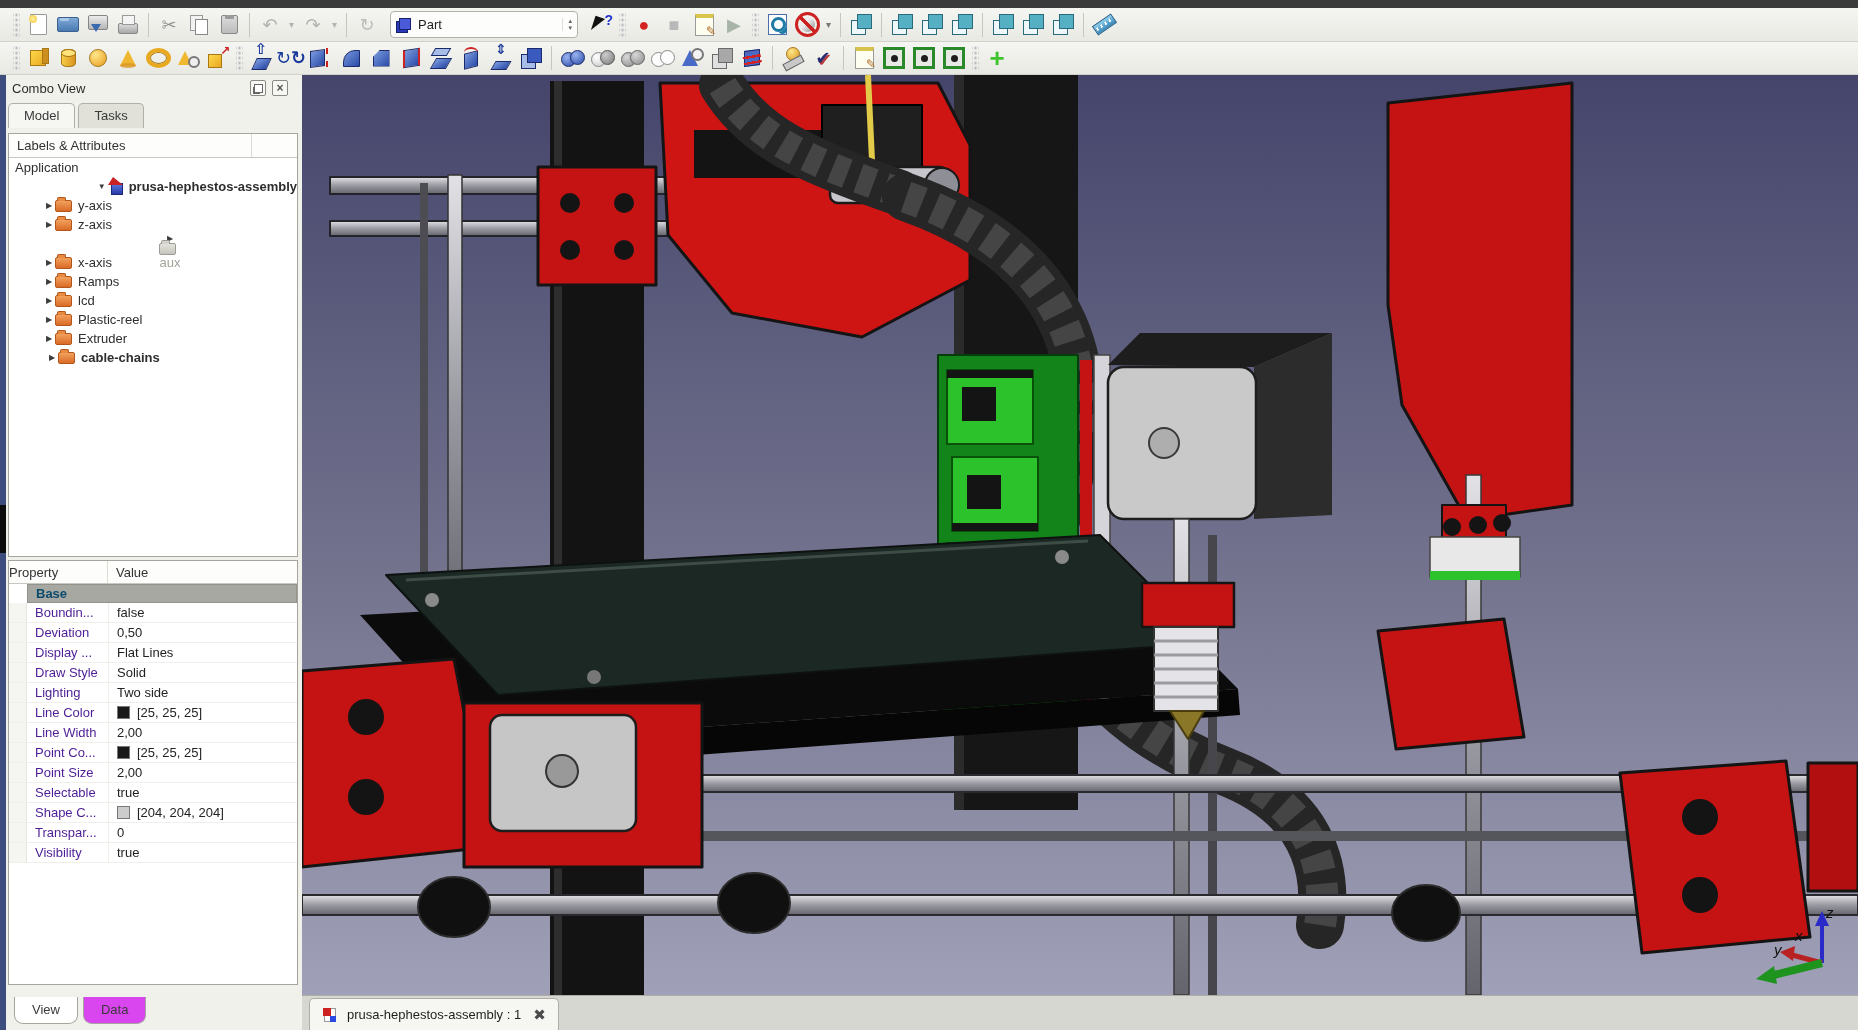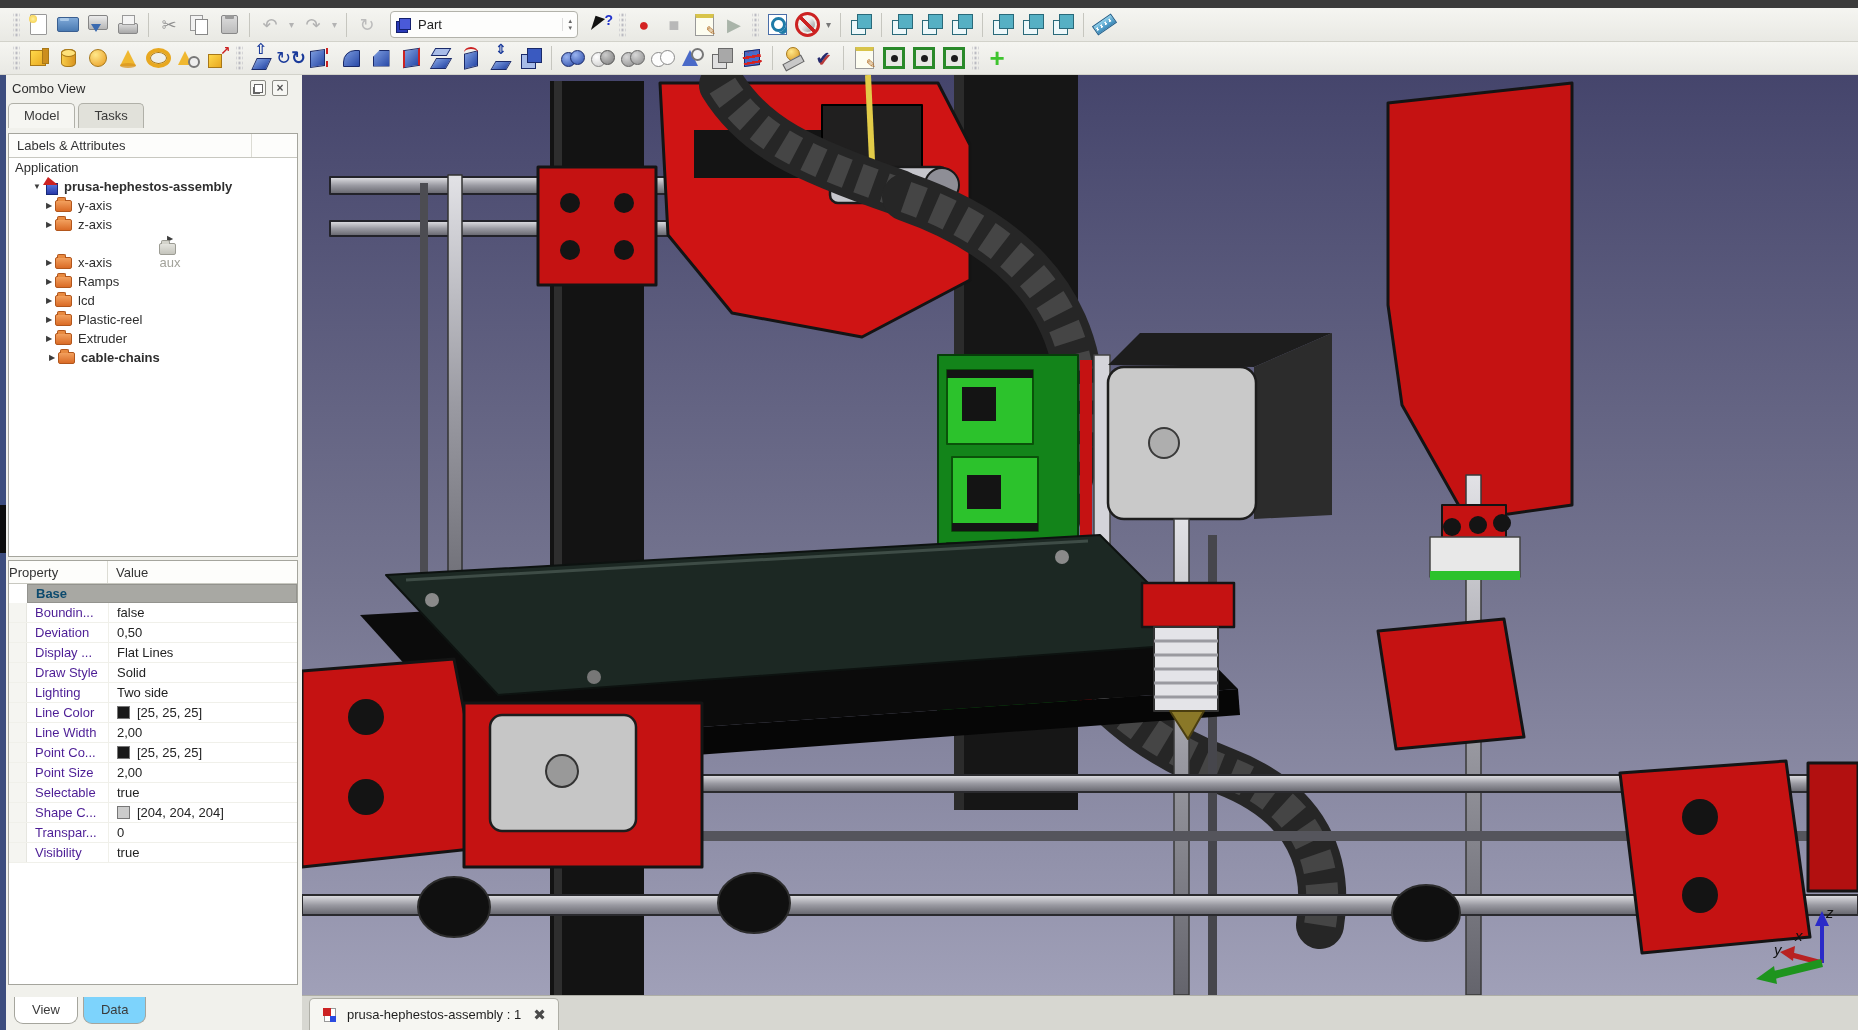--- a/index.html
+++ b/index.html
@@ -135,21 +135,21 @@
   .prop-header .c2h{flex:1;display:flex;align-items:center;padding-left:8px}
   .pgrouprow{display:flex;height:19px}
   .pgroup{flex:1;margin-left:18px;background:#a8a8a3;color:#0c4a6e;font-weight:bold;display:flex;align-items:center;padding-left:8px;border:1px solid #93938e}
   .prow{display:flex;height:20px;align-items:stretch;border-bottom:1px solid #f0f0ea}
   .prow .gut{width:18px;background:#f5f5f1;border-right:1px solid #e6e6e0;flex:none}
   .prow .c1{width:81px;display:flex;align-items:center;padding-left:8px;color:#4c1d95;overflow:hidden;white-space:nowrap;flex:none}
   .prow .c2{flex:1;display:flex;align-items:center;padding-left:8px;gap:7px;color:#222;border-left:1px solid #f0f0ea}
   .swatch{width:13px;height:13px;border:1px solid #777;flex:none}
 
   .bottom-tabs{position:absolute;bottom:6px;left:8px;display:flex}
-  .btab{padding:5px 17px 6px;background:#7dd3fc;border:1px solid #a5a59d;border-top:none;border-radius:0 0 9px 9px;margin-right:5px;color:#3a3a3a}
+  .btab{padding:5px 17px 6px;background:#d946ef;border:1px solid #a5a59d;border-top:none;border-radius:0 0 9px 9px;margin-right:5px;color:#3a3a3a}
   .btab.active{background:#fff}
 
   
   #viewport{position:absolute;top:75px;left:302px;right:0;bottom:35px;background:#55557a}
   #viewport svg{display:block;width:100%;height:100%}
   #tabbar{position:absolute;left:302px;right:0;bottom:0;height:35px;background:#d7d7d1;border-top:1px solid #aeaea6;display:flex;align-items:flex-end;padding-left:7px}
   .doctab{height:32px;background:#f6f6f2;border:1px solid #aeaea6;border-bottom:none;border-radius:5px 5px 0 0;display:flex;align-items:center;gap:9px;padding:0 12px;color:#1e1e1e}
   .fcdoc{width:16px;height:16px;position:relative;flex:none}
   .fcdoc::before{content:"";position:absolute;inset:1px 2px;background:#fff;border:1px solid #999}
   .fcdoc::after{content:"";position:absolute;left:1px;top:1px;width:8px;height:8px;background:#cc2222;box-shadow:6px 7px 0 -1px #2a4ae0}
@@ -269,21 +269,21 @@
   </div>
 
   <div class="tree-box">
     <div class="tree-header">
       <span class="hc">Labels &amp; Attributes</span>
     </div>
     <div id="tree-rows">
         <div class="trow" style="padding-left: 6px;">
           <span class="tl">Application</span>
         </div>
-        <div class="trow" style="padding-left: 22px;">
+        <div class="trow" style="padding-left: 22px; justify-content: flex-end;">
           <span class="arr exp"></span>
           <span class="ico-doc"></span>
           <span class="tl b">prusa-hephestos-assembly</span>
         </div>
         <div class="trow" style="padding-left: 34px;">
           <span class="arr col"></span>
           <span class="ico-folder"></span>
           <span class="tl">y-axis</span>
         </div>
         <div class="trow" style="padding-left: 34px;">

